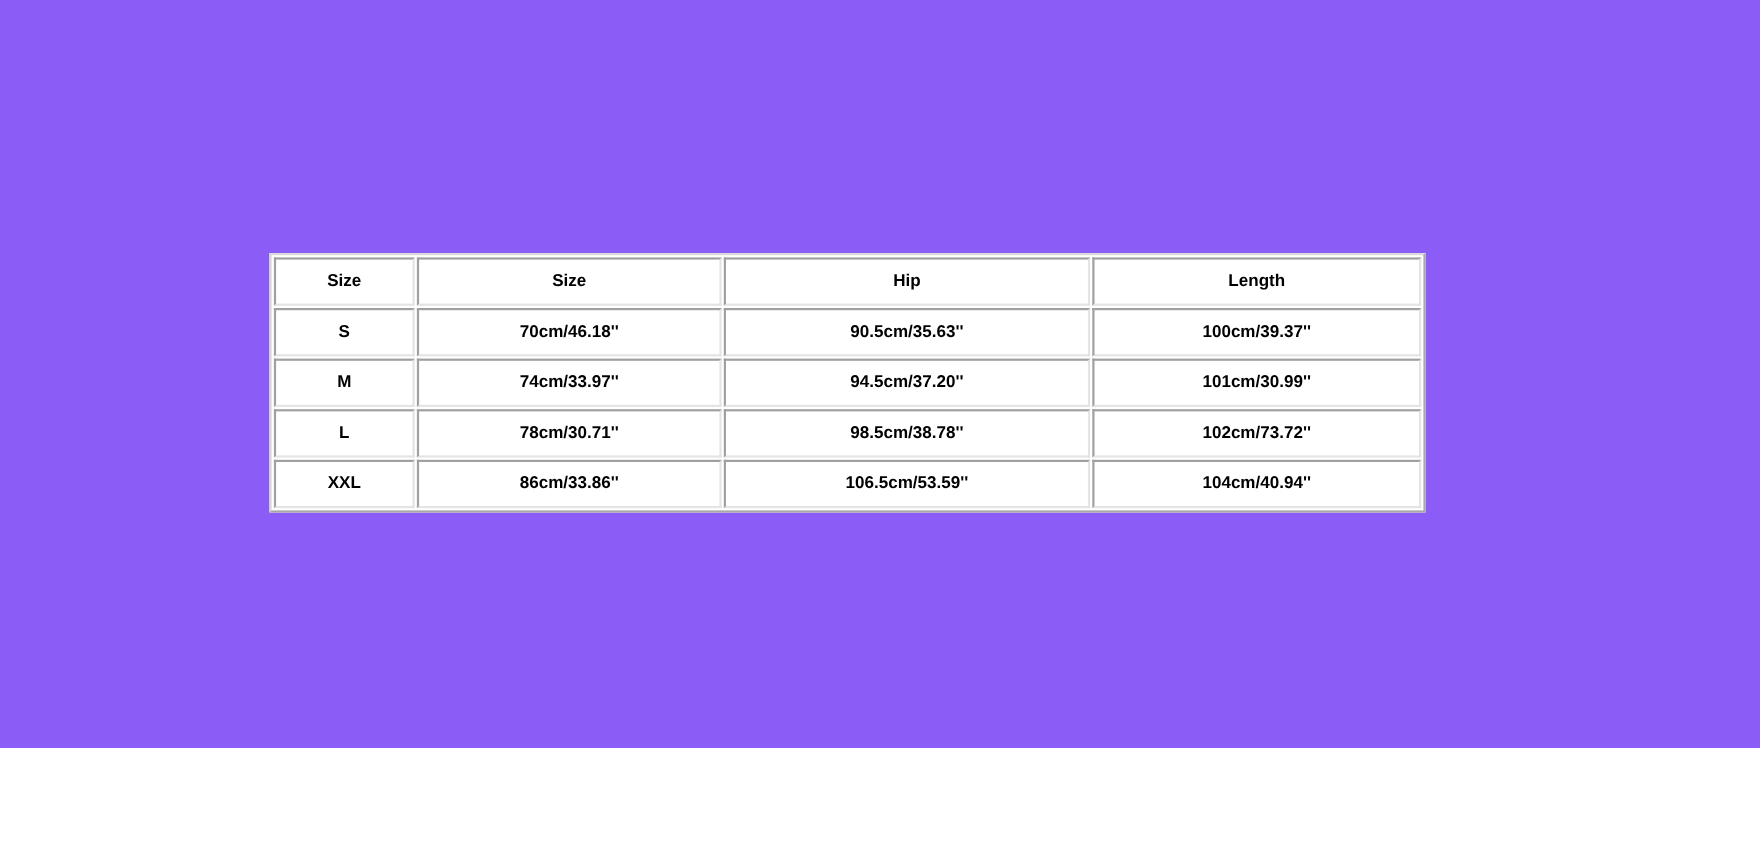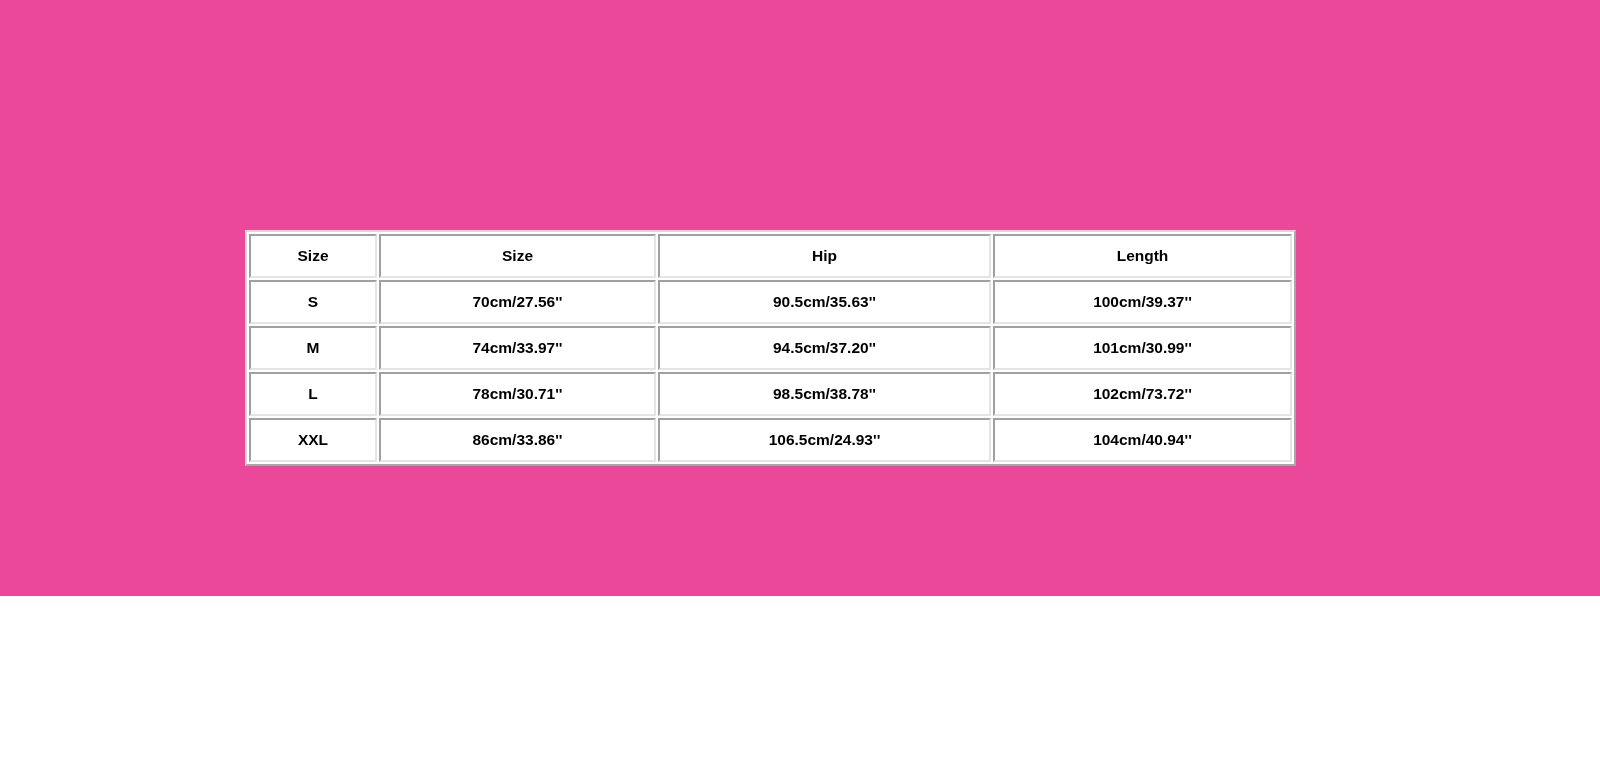--- a/index.html
+++ b/index.html
@@ -11,22 +11,22 @@
   body {
     width: 1600px;
     height: 765px;
     font-family: "Liberation Sans", sans-serif;
     -webkit-font-smoothing: antialiased;
   }
 
   .page {
     position: relative;
     width: 1600px;
-    height: 596px;
-    background: #ec4899;
+    height: 680px;
+    background: #8b5cf6;
     overflow: hidden;
   }
 
   
   .chart-wrap {
     position: absolute;
     left: 245px;
     top: 230px;
     width: 1045px;
   }
@@ -81,39 +81,39 @@
         <tr>
           <th>Size</th>
           <th>Size</th>
           <th>Hip</th>
           <th>Length</th>
         </tr>
       </thead>
       <tbody>
         <tr>
           <td>S</td>
-          <td>70cm/27.56''</td>
+          <td>70cm/46.18''</td>
           <td>90.5cm/35.63''</td>
           <td>100cm/39.37''</td>
         </tr>
         <tr>
           <td>M</td>
           <td>74cm/33.97''</td>
           <td>94.5cm/37.20''</td>
           <td>101cm/30.99''</td>
         </tr>
         <tr>
           <td>L</td>
           <td>78cm/30.71''</td>
           <td>98.5cm/38.78''</td>
           <td>102cm/73.72''</td>
         </tr>
         <tr>
           <td>XXL</td>
           <td>86cm/33.86''</td>
-          <td>106.5cm/24.93''</td>
+          <td>106.5cm/53.59''</td>
           <td>104cm/40.94''</td>
         </tr>
       </tbody>
     </table>
   </div>
 
 </div>
 
 </body></html>

